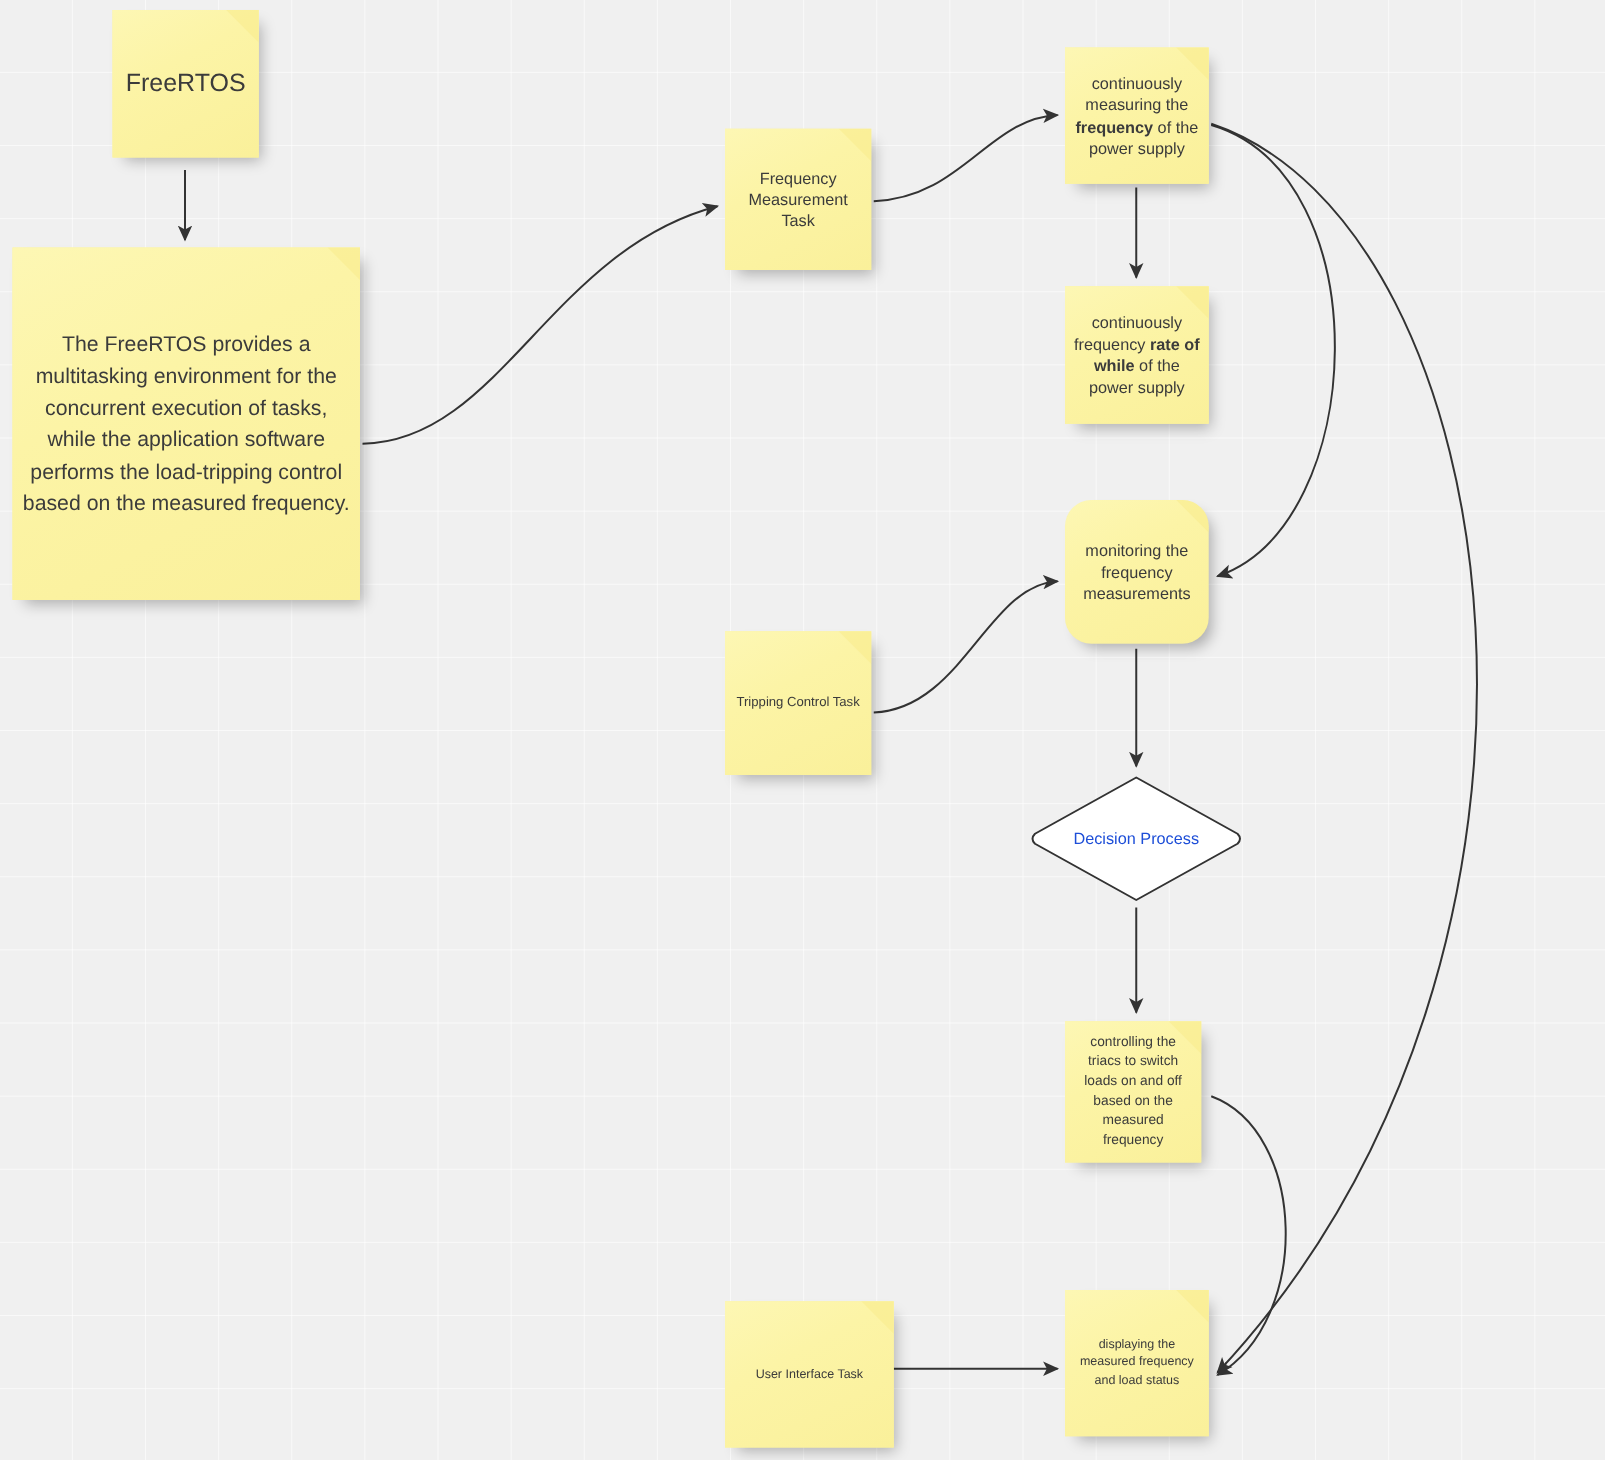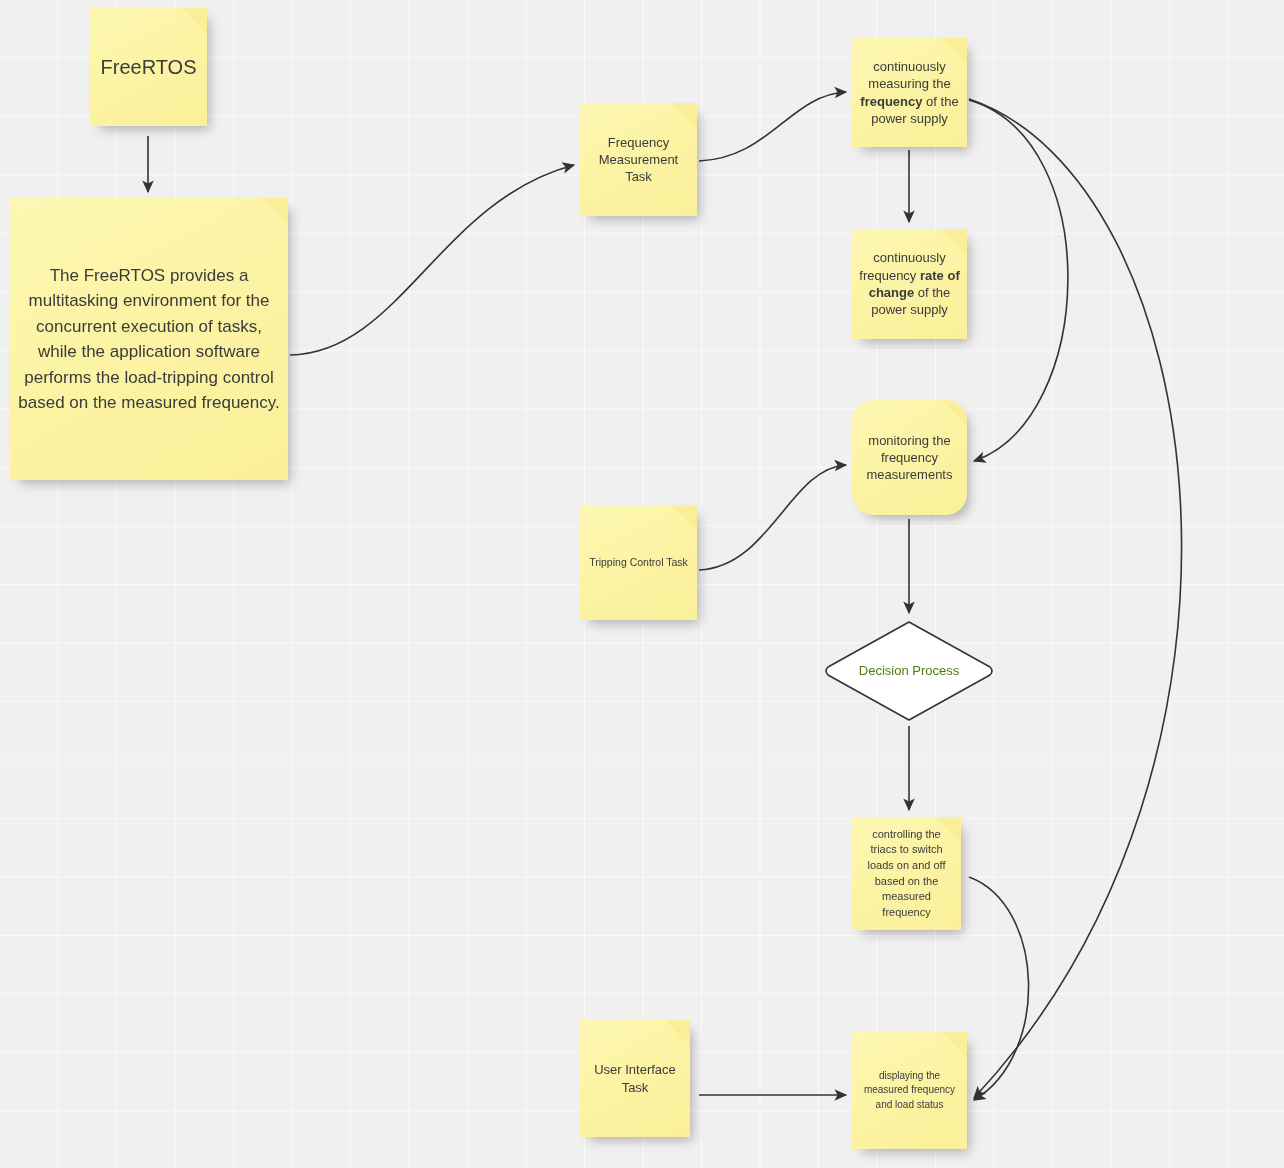--- a/index.html
+++ b/index.html
@@ -61,21 +61,21 @@
     border-style: solid;
     border-color: transparent #f7eb8c transparent transparent;
     opacity: .55;
   }
   .note .txt { width: 100%; display: block; }
 
   .note.n-title      { left: 90px;  top: 8px;    width: 117px; height: 118px; font-size: 20px; }
   .note.n-desc       { left: 10px;  top: 198px;  width: 278px; height: 282px; font-size: 17px; line-height: 1.5; }
   .note.n-freqtask   { left: 580px; top: 103px;  width: 117px; height: 113px; font-size: 13px; }
   .note.n-tripping   { left: 580px; top: 505px;  width: 117px; height: 115px; font-size: 10.5px; }
-  .note.n-uitask     { left: 580px; top: 1020px; width: 110px; height: 117px; font-size: 13px; }
+  .note.n-uitask     { left: 580px; top: 1041px; width: 135px; height: 117px; font-size: 10px; }
   .note.n-measfreq   { left: 852px; top: 38px;   width: 115px; height: 109px; font-size: 13px; }
   .note.n-rateofchg  { left: 852px; top: 229px;  width: 115px; height: 110px; font-size: 13px; }
   .note.n-monitoring { left: 852px; top: 400px;  width: 115px; height: 115px; font-size: 13px; border-radius: 21px; }
   .note.n-triacs     { left: 852px; top: 817px;  width: 109px; height: 113px; font-size: 11px; line-height: 1.42; }
   .note.n-display    { left: 852px; top: 1032px; width: 115px; height: 117px; font-size: 10px; line-height: 1.42; }
 
   .note b { font-weight: bold; }
 
   
   .decision {
@@ -88,21 +88,21 @@
   }
   .decision .label {
     position: absolute;
     left: 0; top: 0;
     width: 172px; height: 104px;
     display: flex;
     align-items: center;
     justify-content: center;
     text-align: center;
     font-size: 13px;
-    color: #4d7c0f;
+    color: #1d4ed8;
     line-height: 1.35;
   }
 </style>
 </head>
 <body>
 
 <div id="canvas">
 
   <svg id="edges" viewBox="0 0 1284 1168" width="1284" height="1168">
     <defs>
@@ -164,21 +164,21 @@
       <span>the power</span>
       <span>supply</span>
     </span>
   </div>
 
   <div class="note n-rateofchg">
     <span class="txt">
       <span>continuously</span>
       <span>frequency</span>
       <b>rate of</b>
-      <b>change</b><span> of the</span>
+      <b>while</b><span> of the</span>
       <span>power supply</span>
     </span>
   </div>
 
   <div class="note n-monitoring">
     <span class="txt">monitoring the frequency measurements</span>
   </div>
 
   <div class="note n-triacs">
     <span class="txt">controlling the triacs to switch loads on and off based on the measured frequency</span>

